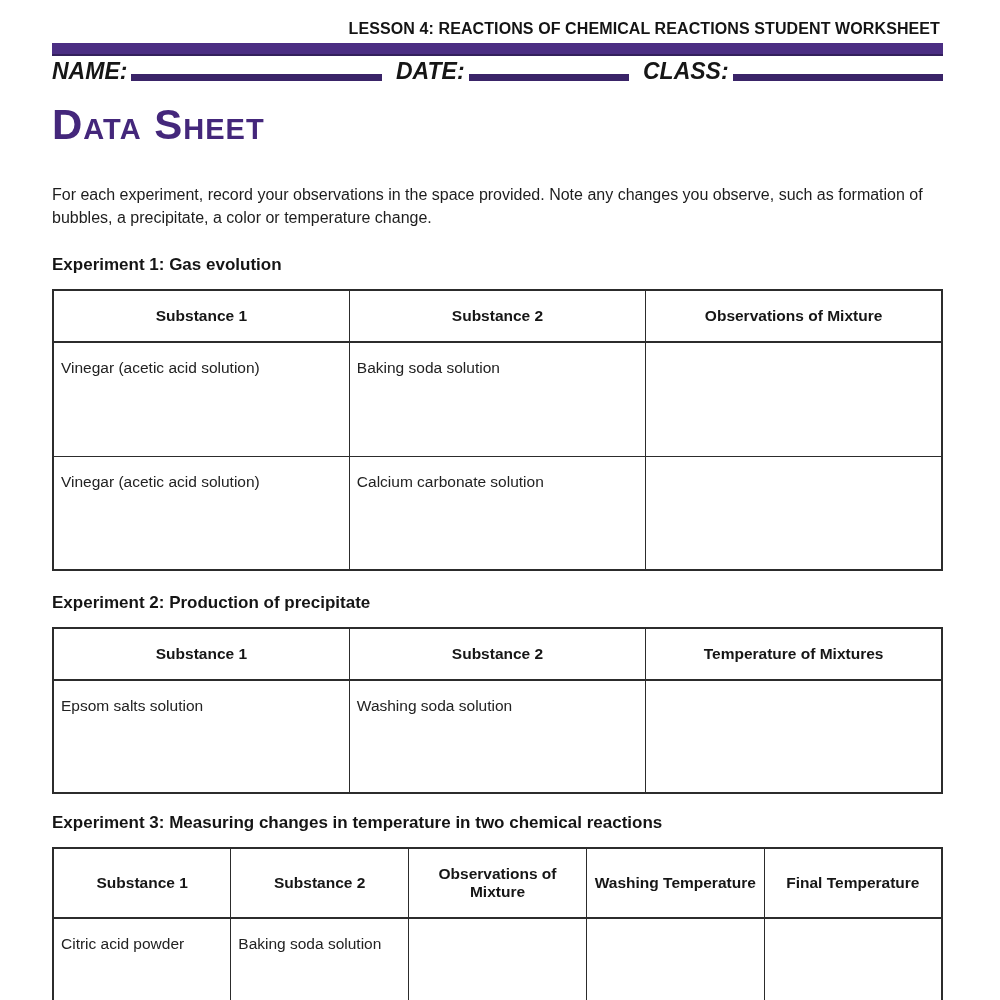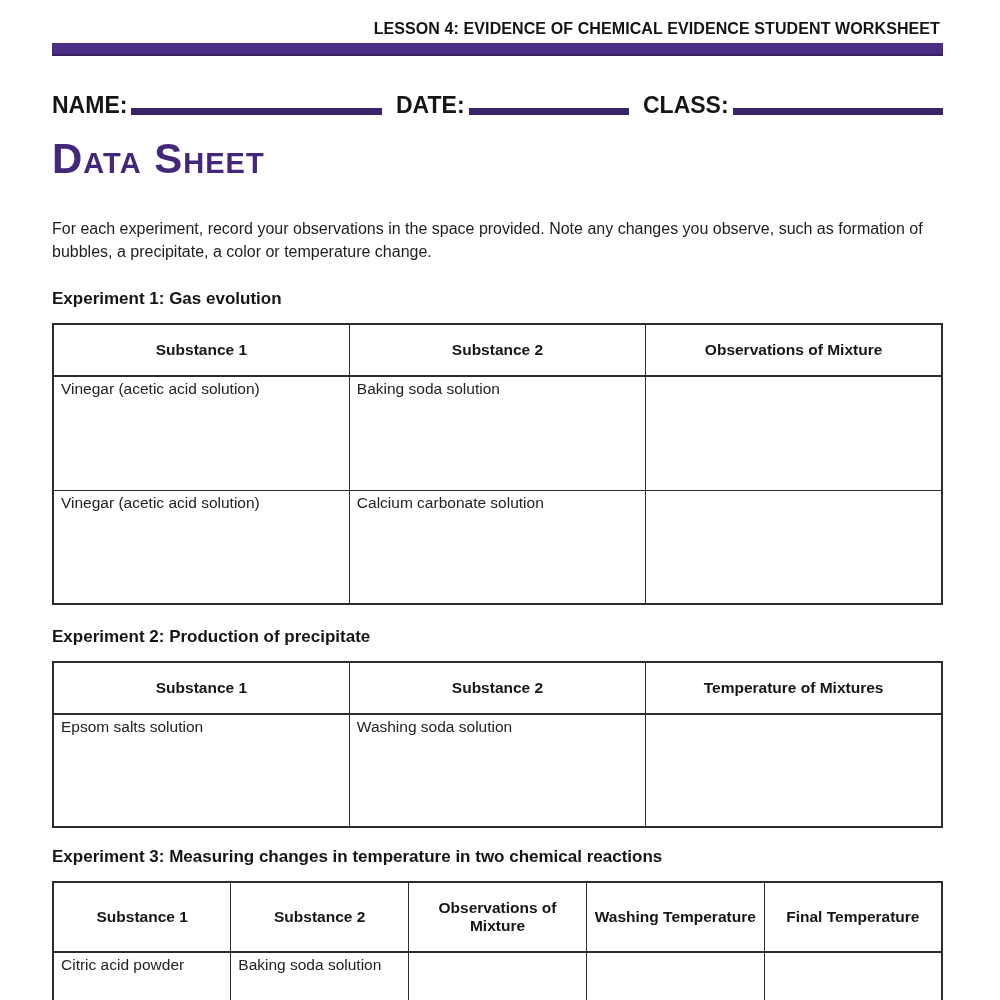--- a/index.html
+++ b/index.html
@@ -31,22 +31,23 @@
   .header-bar{
     height:13px;
     background:var(--accent-bar);
     border-bottom:2px solid #33205c;
     margin-top:5px;
   }
   
   .id-row{
     display:flex;
     align-items:flex-end;
-    margin-top:38px;
+    margin-top:4px;
     gap:14px;
+    font-style:italic;
   }
   .id-field{display:flex;align-items:flex-end;}
   .id-field.f-name{width:330px;}
   .id-field.f-class{width:300px;}
   .id-field.f-date{flex:1;}
   .id-label{
     font-size:23px;
     font-weight:bold;
     color:#161616;
     line-height:1;
@@ -110,35 +111,35 @@
     padding:16px 4px;
     height:25px;
     border-bottom-width:2.5px;
     color:#161616;
     line-height:18px;
   }
   table.exp-table td{
     font-size:15.5px;
     vertical-align:top;
     text-align:left;
-    padding:3px 7px;
+    padding:16px 7px;
     color:#222222;
   }
   table.exp-table{border:2px solid #2c2c2c;}
   .exp1-table td{height:114px;}
   .exp2-table td{height:113px;}
   .exp3-table th{height:46px;}
   .exp3-table td{height:92px;}
 </style>
 </head>
 <body>
 
 <div class="page">
 
-  <div class="header-title">LESSON 4: EVIDENCE OF CHEMICAL EVIDENCE STUDENT WORKSHEET</div>
+  <div class="header-title">LESSON 4: REACTIONS OF CHEMICAL REACTIONS STUDENT WORKSHEET</div>
   <div class="header-bar"></div>
 
   <div class="id-row">
     <div class="id-field f-name">
       <span class="id-label">NAME:</span>
       <span class="id-line"></span>
     </div>
     <div class="id-field f-date">
       <span class="id-label">DATE:</span>
       <span class="id-line"></span>

